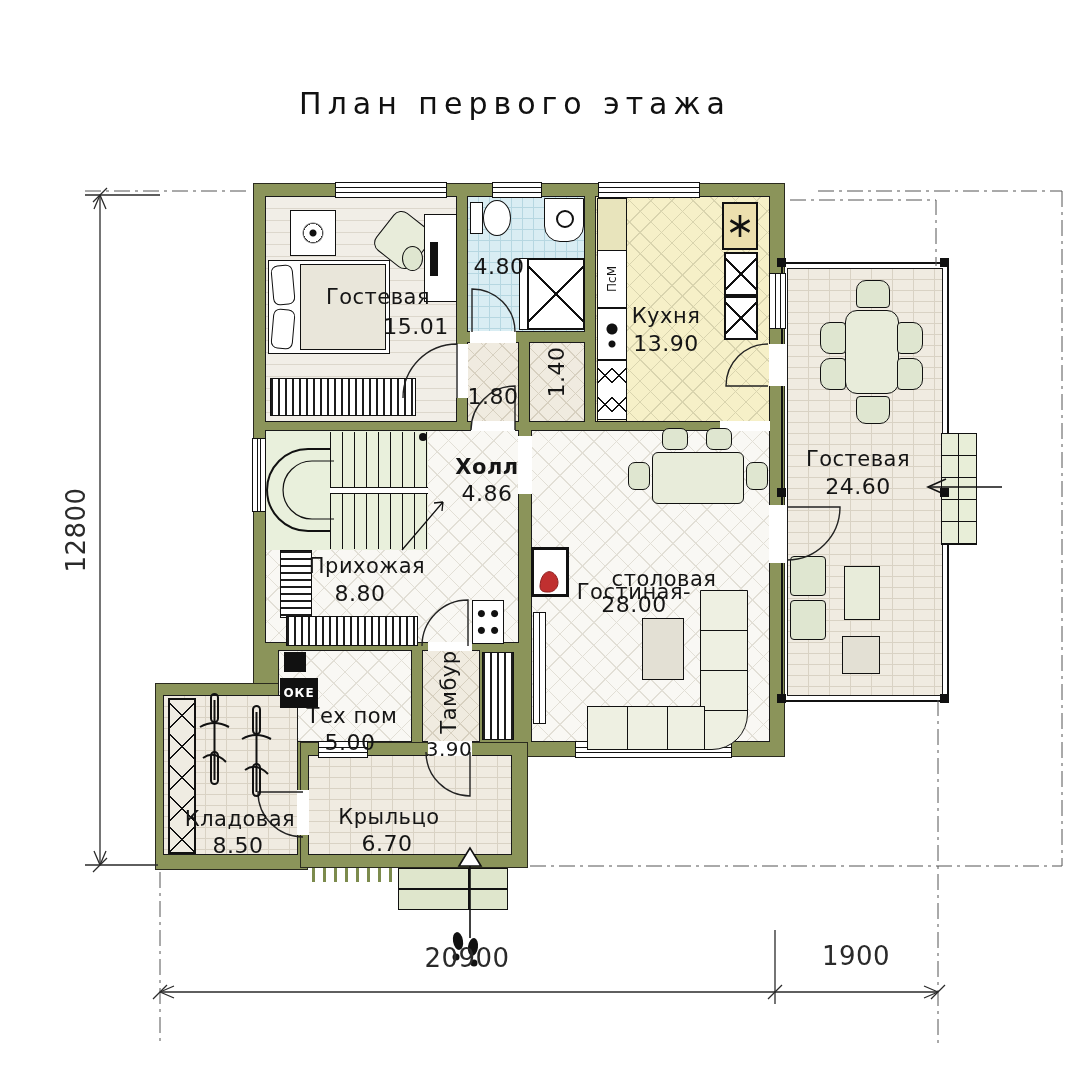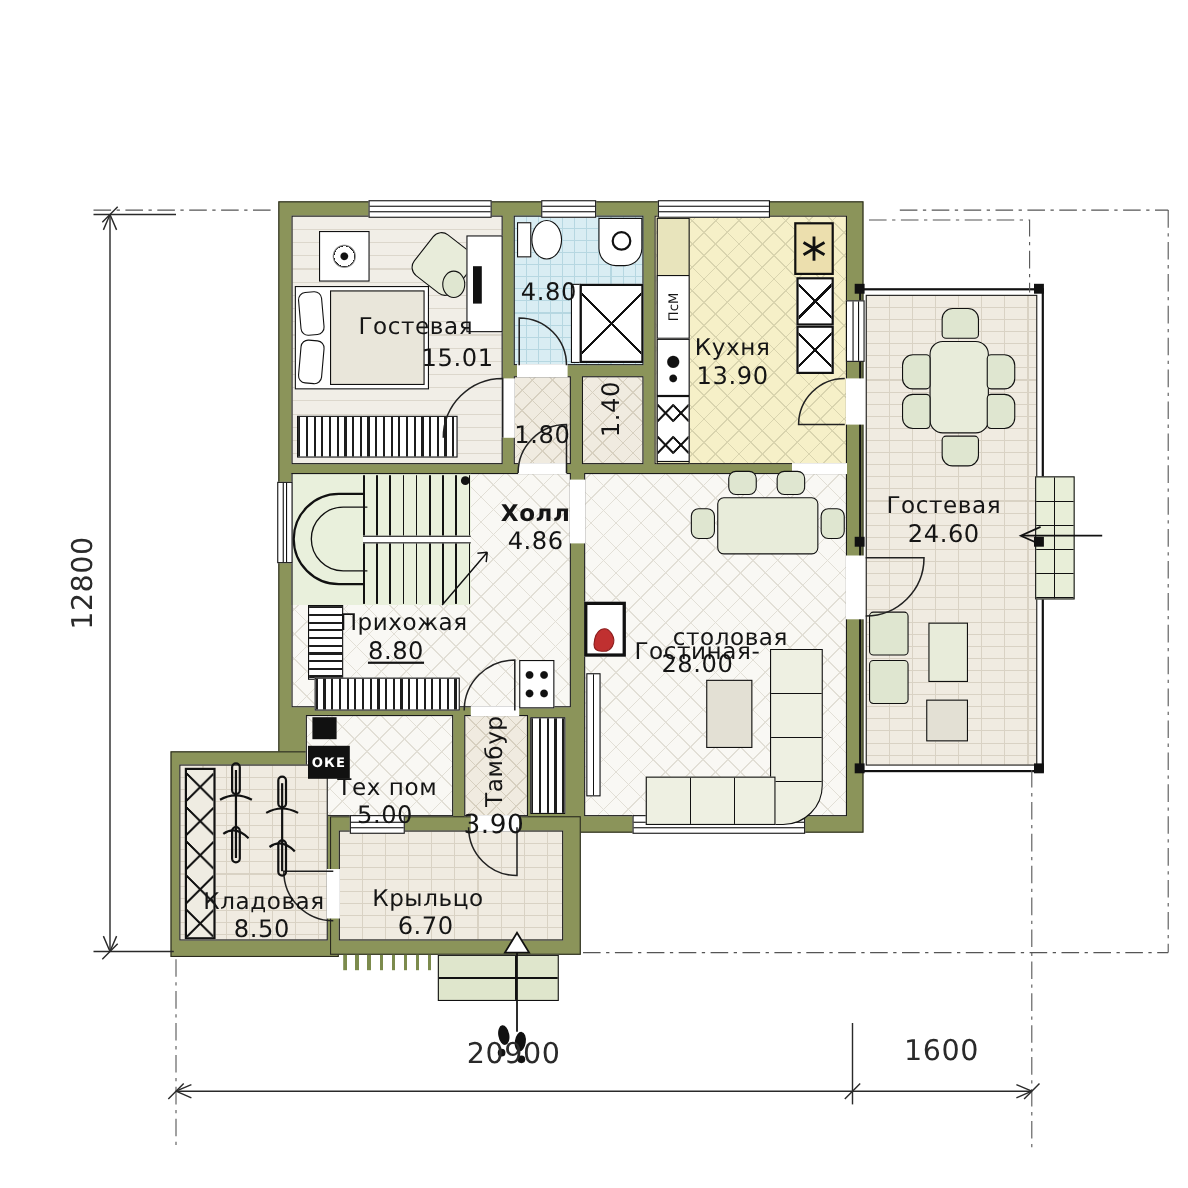--- a/index.html
+++ b/index.html
@@ -60,20 +60,21 @@
   svg.overlay{position:absolute;left:0;top:0;z-index:15;pointer-events:none;}
   .blackbox{position:absolute;background:#111;z-index:9;}
   .boiler{position:absolute;background:#111;color:#fff;z-index:9;font-size:12px;font-weight:bold;
           display:flex;align-items:center;justify-content:center;letter-spacing:1px;}
 </style>
 </head>
 <body>
 
 <div id="canvas">
 
+  <div id="title">План первого этажа</div>
 
   <div class="wall" style="left:253px;top:183px;width:532px;height:574px;"></div>
   <div class="wall" style="left:155px;top:683px;width:153px;height:187px;"></div>
   <div class="wall" style="left:300px;top:742px;width:228px;height:126px;"></div>
 
   <div class="floor plank" style="left:265px;top:196px;width:192px;height:226px;"></div>
   <div class="floor btile" style="left:467px;top:196px;width:118px;height:136px;"></div>
   <div class="floor dbeige" style="left:467px;top:342px;width:52px;height:80px;"></div>
   <div class="floor dbeige" style="left:529px;top:342px;width:56px;height:80px;"></div>
   <div class="floor ktile" style="left:595px;top:196px;width:175px;height:226px;"></div>
@@ -273,35 +274,35 @@
   <div class="lbl" style="left:666px;top:316px;text-align:right;">Кухня</div>
   <div class="lbl num" style="left:666px;top:343px;">13.90</div>
 
   <div class="lbl" style="left:487px;top:467px;font-weight:bold;">Холл</div>
   <div class="lbl num" style="left:487px;top:493px;">4.86</div>
 
   <div class="lbl" style="left:858px;top:459px;">Гостевая</div>
   <div class="lbl num" style="left:858px;top:486px;">24.60</div>
 
   <div class="lbl" style="left:367px;top:566px;">Прихожая</div>
-  <div class="lbl num" style="left:360px;top:593px;text-decoration:underline;">8.80</div>
+  <div class="lbl num" style="left:360px;top:593px;">8.80</div>
 
   <div class="lbl" style="left:634px;top:556px;margin-top:36px;">Гостиная-</div>
   <div class="lbl" style="left:664px;top:579px;text-align:right;">столовая</div>
   <div class="lbl num" style="left:634px;top:604px;">28.00</div>
 
   <div class="lbl" style="left:352px;top:716px;">Тех пом</div>
   <div class="lbl num" style="left:350px;top:742px;">5.00</div>
 
   <div class="lbl rot" style="left:449px;top:692px;">Тамбур</div>
-  <div class="lbl num" style="left:449px;top:749px;font-size:24px;">3.90</div>
+  <div class="lbl num" style="left:449px;top:749px;font-size:20px;">3.90</div>
 
   <div class="lbl" style="left:240px;top:819px;">Кладовая</div>
   <div class="lbl num" style="left:238px;top:845px;">8.50</div>
 
   <div class="lbl" style="left:389px;top:817px;">Крыльцо</div>
   <div class="lbl num" style="left:387px;top:843px;">6.70</div>
 
   <div class="lbl dim rot" style="left:76px;top:530px;">12800</div>
   <div class="lbl dim" style="left:467px;top:958px;">20900</div>
-  <div class="lbl dim" style="left:856px;top:956px;">1600</div>
+  <div class="lbl dim" style="left:856px;top:956px;">1900</div>
 
 </div>
 
 </body></html>

